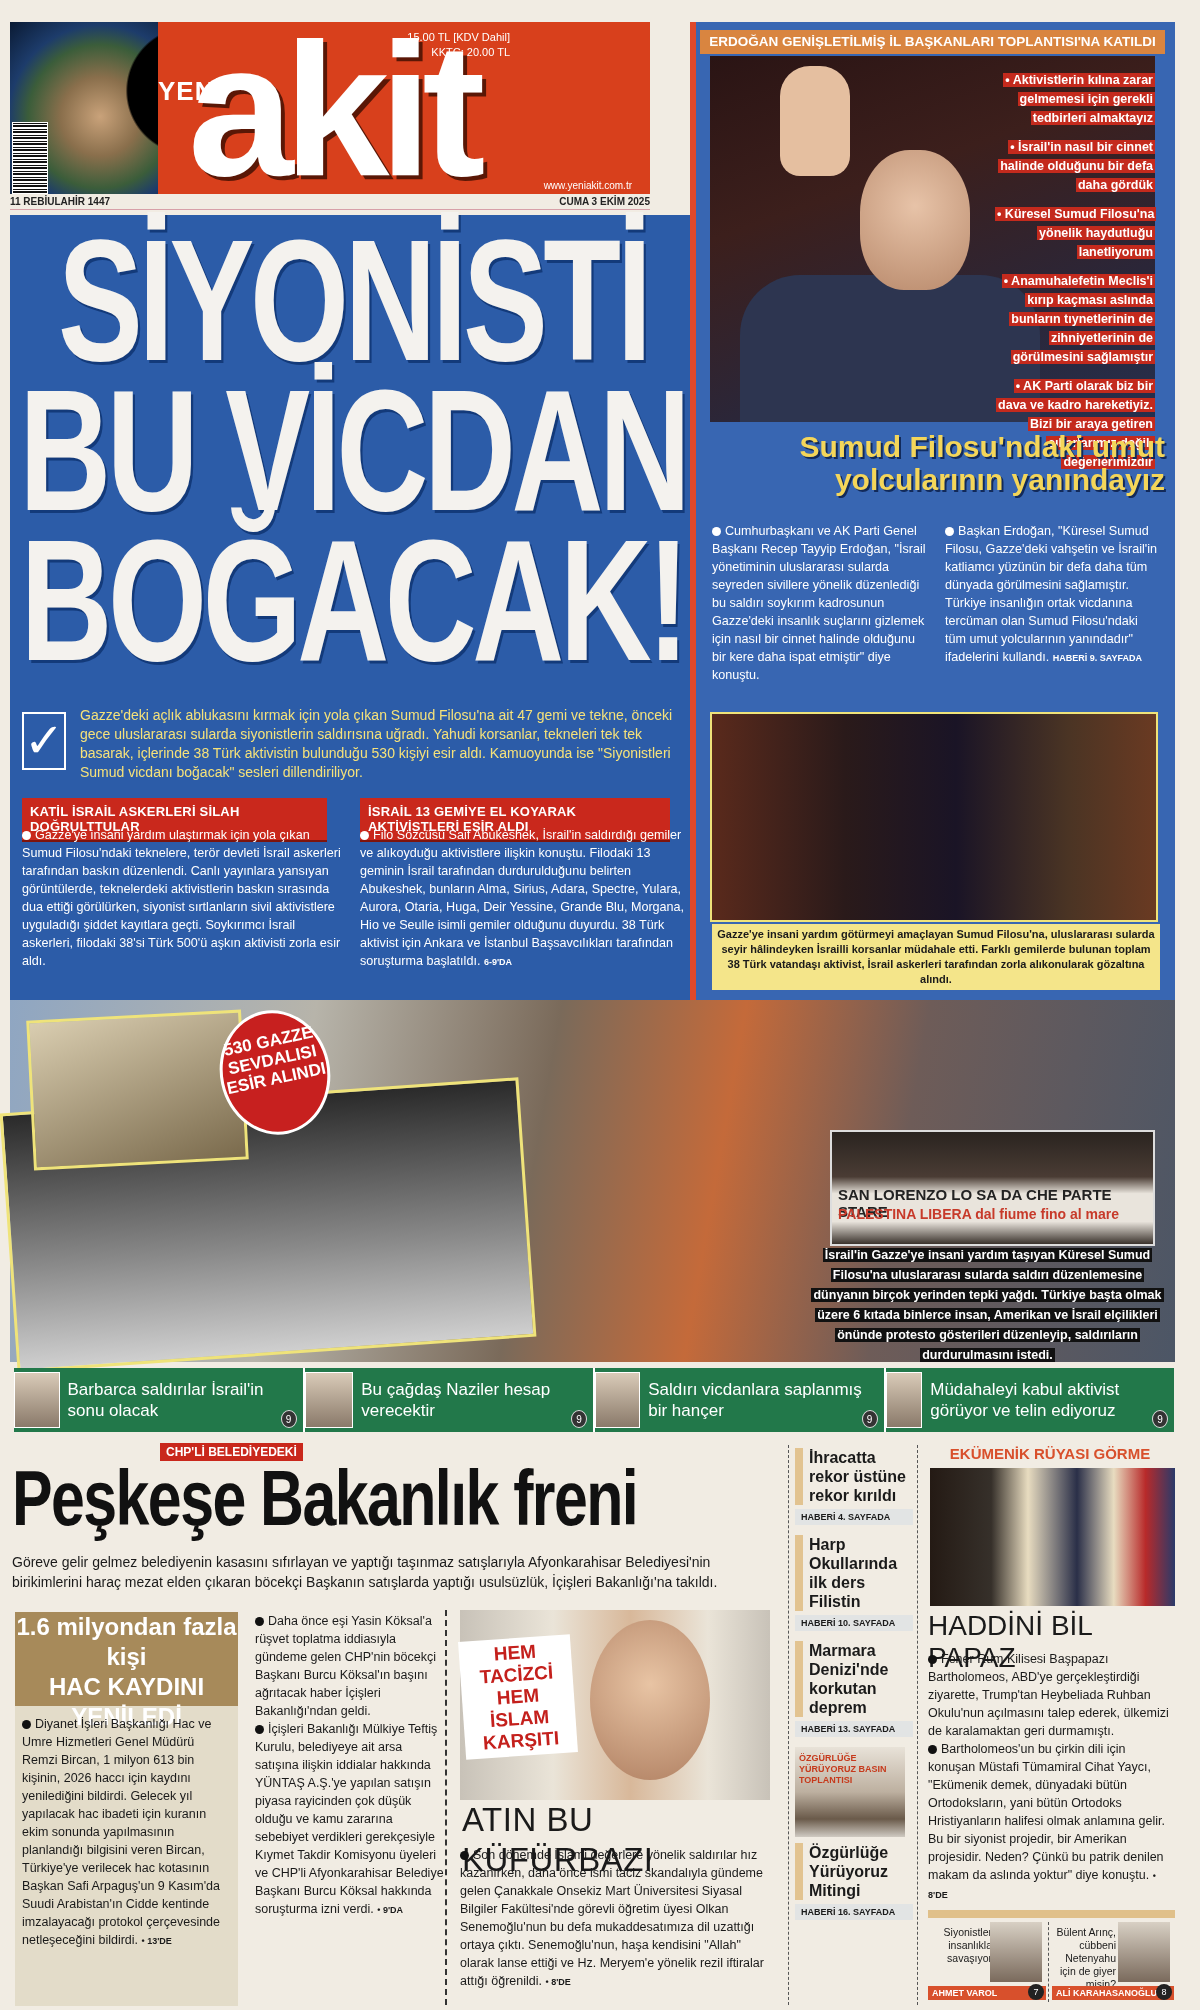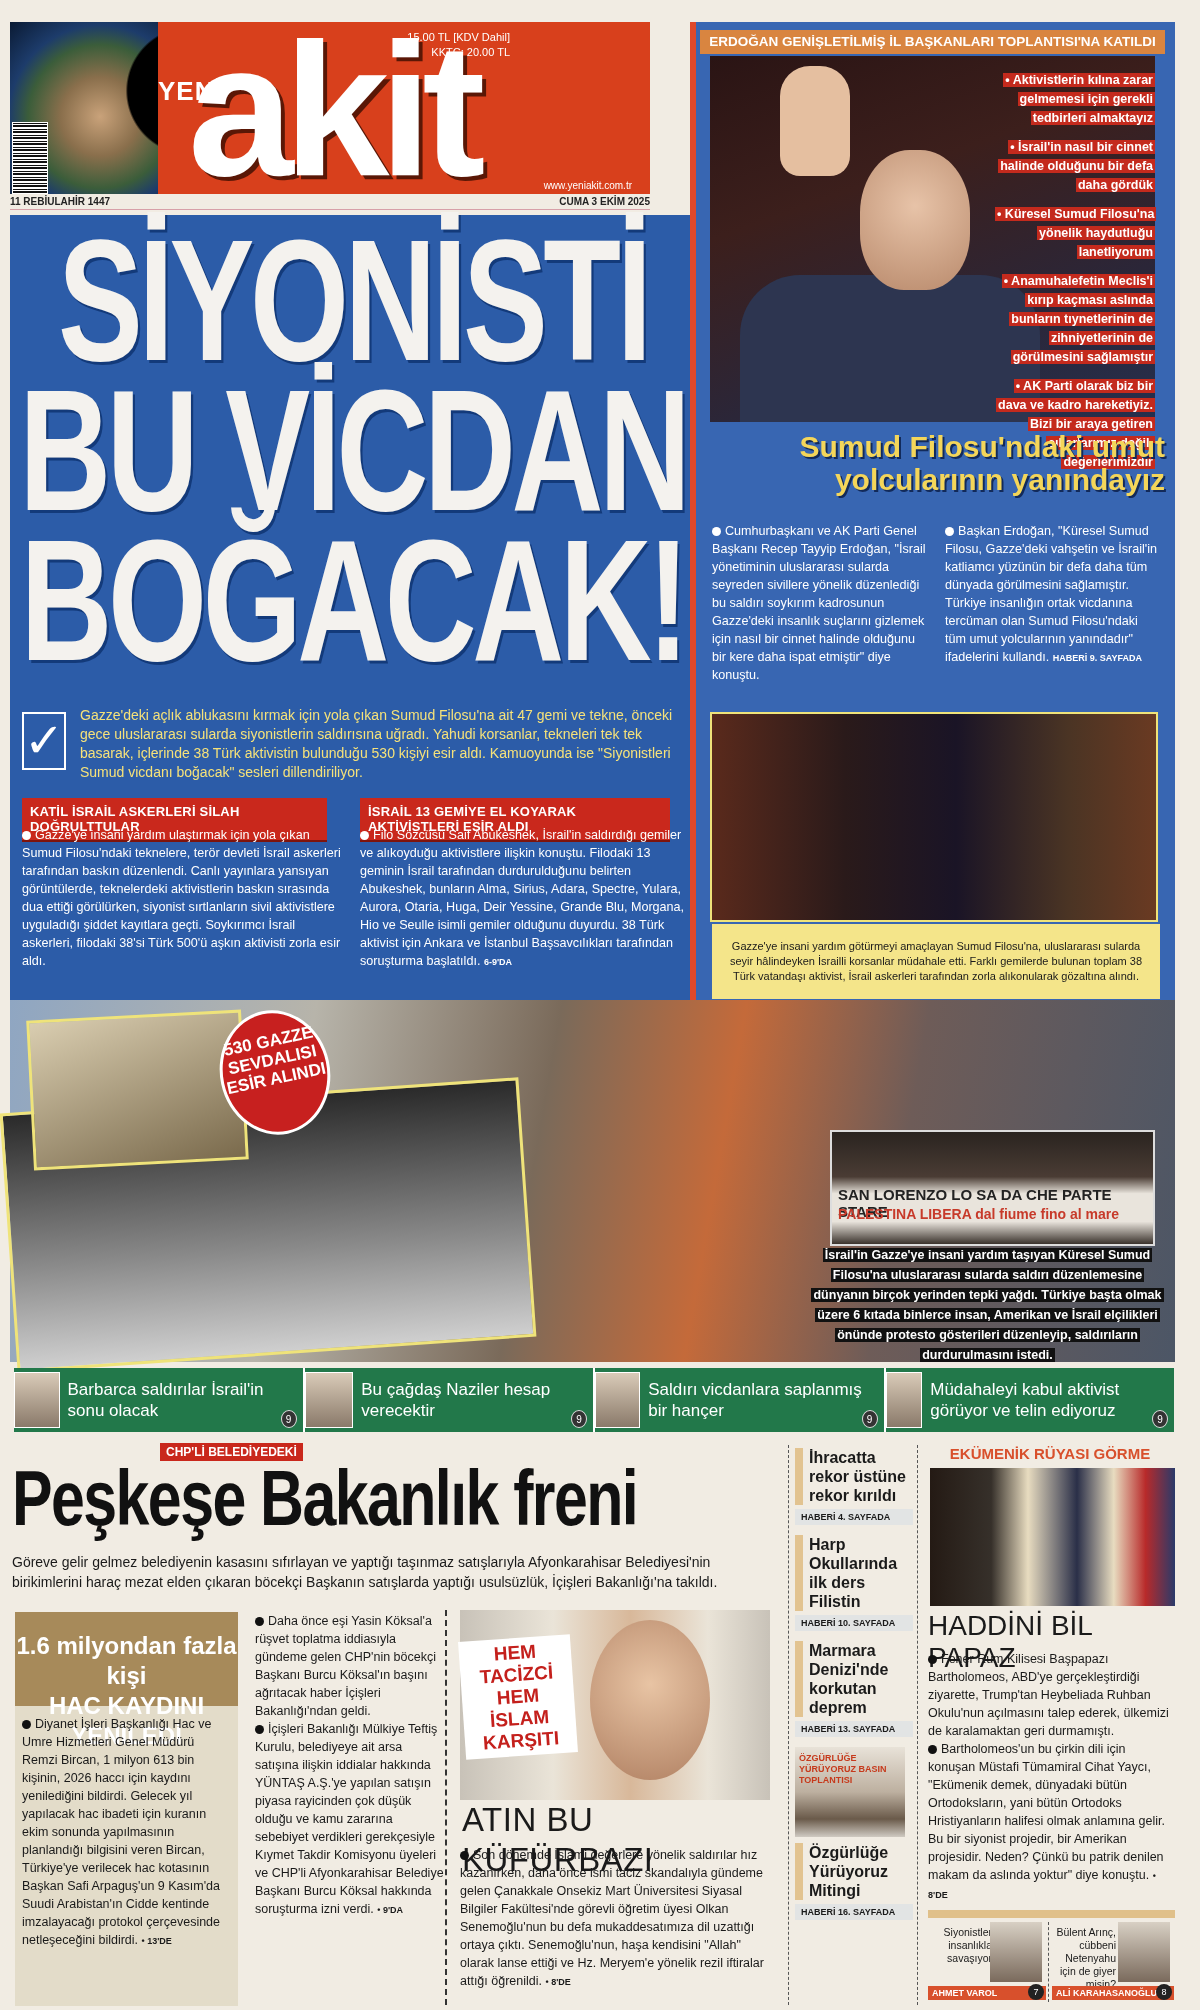--- a/index.html
+++ b/index.html
@@ -36,21 +36,21 @@
 #erd-hand{left:780px;top:66px;width:70px;height:110px;border-radius:30px 30px 20px 20px;background:#e5bfa0}
 #erd-suit{left:740px;top:275px;width:300px;height:147px;border-radius:60px 60px 0 0;background:#2d3550}
 #erd-quotes{left:995px;top:70px;width:160px;text-align:right}
 .q{display:inline;background:#c42a1d;color:#fff;font-weight:bold;font-size:12.5px;line-height:17px;box-decoration-break:clone;-webkit-box-decoration-break:clone;padding:0 2px}
 .qb{margin-bottom:10px}
 #sumud-head{left:700px;top:430px;width:465px;color:#f4d65a;font-weight:900;font-size:30px;line-height:33px;text-align:right;text-shadow:2px 2px 0 #122a5a}
 #rc1{left:712px;top:522px;width:220px}
 #rc2{left:945px;top:522px;width:215px}
 .small-ref{font-size:9px;font-weight:bold}
 #boat-photo{left:710px;top:712px;width:448px;height:210px;border:2px solid #efe37a;background:linear-gradient(90deg,#5a2a1c 0,#2a1a1a 30%,#1a1426 55%,#4a3424 80%,#6a3a22 100%)}
-#boat-caption{left:712px;top:924px;width:448px;background:#f4e58a;color:#1a1a1a;font-weight:normal;font-size:11px;line-height:15px;text-align:center;padding:15px}
+#boat-caption{left:712px;top:924px;width:448px;background:#f4e58a;color:#1a1a1a;font-weight:bold;font-size:11px;line-height:15px;text-align:center;padding:3px}
 
 #collage{left:10px;top:1000px;width:1165px;height:362px;background:linear-gradient(100deg,#8fa6c2 0,#b7b4aa 25%,#7a6a5a 45%,#c46a3a 60%,#6e5c58 75%,#4c5666 100%)}
 #pic-soldiers{left:30px;top:1015px;width:215px;height:150px;border:3px solid #efe37a;background:linear-gradient(160deg,#d9cdb0,#7a6a4c);transform:rotate(-3deg)}
 #pic-hands{left:8px;top:1095px;width:520px;height:260px;border:3px solid #efe37a;background:linear-gradient(180deg,#2a2a2a,#8a8a8a 60%,#cfcfcf);transform:rotate(-4deg)}
 #badge{left:220px;top:1010px;width:110px;height:125px;border-radius:50%;background:#c7201f;border:3px solid #fff;color:#fff;font-weight:900;text-align:center;font-size:17px;line-height:19px;padding-top:18px;transform:rotate(-12deg)}
 #protest{left:830px;top:1130px;width:325px;height:116px;border:2px solid #ddd;background:linear-gradient(180deg,#2a2420 0,#4a3c34 40%,#e9e4dc 55%,#e9e4dc 80%,#3a322c 100%)}
 #banner-text{left:838px;top:1186px;width:310px;color:#222;font-weight:bold;font-size:15px;line-height:17px}
 #banner-red{left:838px;top:1206px;color:#c73a2a;font-weight:bold;font-size:14px}
 #protest-cap{left:805px;top:1245px;width:365px;text-align:center}
 .bk{display:inline;background:#111;color:#fff;font-weight:bold;font-size:12.5px;line-height:19px;box-decoration-break:clone;-webkit-box-decoration-break:clone;padding:0 2px}
@@ -59,21 +59,21 @@
 .gitem{flex:1;display:flex;align-items:center;border-right:2px solid #fff;position:relative;}
 .gitem:last-child{border-right:none}
 .gface{width:56px;height:56px;background:linear-gradient(180deg,#d9cbb8,#8a7a6a);border:1px solid #fff;margin-right:8px}
 .gtext{color:#fff;font-size:17px;line-height:21px}
 .gnum{position:absolute;right:6px;bottom:4px;width:16px;height:18px;border-radius:50%;background:#333;color:#fff;font-size:10px;text-align:center;line-height:18px;border:1px solid #ddd}
 
 #chp-tag{left:160px;top:1443px;background:#c9281c;color:#fff;font-weight:bold;font-size:12px;padding:2px 6px}
 #pesk{left:12px;top:1454px;font-weight:900;font-size:78px;line-height:88px;color:#111;transform:scaleX(.78);transform-origin:left top;white-space:nowrap;letter-spacing:-2px}
 #pesk-deck{left:12px;top:1552px;width:770px;font-size:14px;line-height:20px}
 #hac-box{left:15px;top:1612px;width:223px;height:394px;background:#e3dcc9}
-#hac-head{left:15px;top:1612px;width:223px;height:94px;background:#a78a5a;color:#fff;font-weight:900;font-size:24px;line-height:30px;text-align:center;padding-top:19px}
+#hac-head{left:15px;top:1612px;width:223px;height:94px;background:#a78a5a;color:#fff;font-weight:900;font-size:24px;line-height:30px;text-align:center;padding-top:0}
 .btext{font-size:12.5px;line-height:18px;color:#1a1a1a}
 .bdot{display:inline-block;width:9px;height:9px;border-radius:50%;background:#111;margin-right:4px;vertical-align:middle}
 #hac-text{left:22px;top:1715px;width:210px}
 #koksal{left:255px;top:1612px;width:190px}
 #dash1{left:445px;top:1610px;width:0;height:395px;border-left:2px dashed #333}
 #dash2{left:788px;top:1445px;width:0;height:560px;border-left:1px dashed #555}
 #dash3{left:917px;top:1445px;width:0;height:560px;border-left:1px dashed #555}
 #kufur-photo{left:460px;top:1610px;width:310px;height:190px;background:linear-gradient(90deg,#c8c2b8 0,#eae4d8 30%,#d8b89a 55%,#eae4d8 80%,#c8c2b8 100%)}
 #kufur-face{left:590px;top:1620px;width:120px;height:160px;border-radius:50%;background:radial-gradient(circle at 50% 40%,#e8c4a4,#b08062)}
 #hem-tag{left:462px;top:1638px;width:112px;background:#fff;color:#c4201c;font-weight:900;font-size:19px;line-height:22px;text-align:center;padding:4px;transform:rotate(-4deg)}

